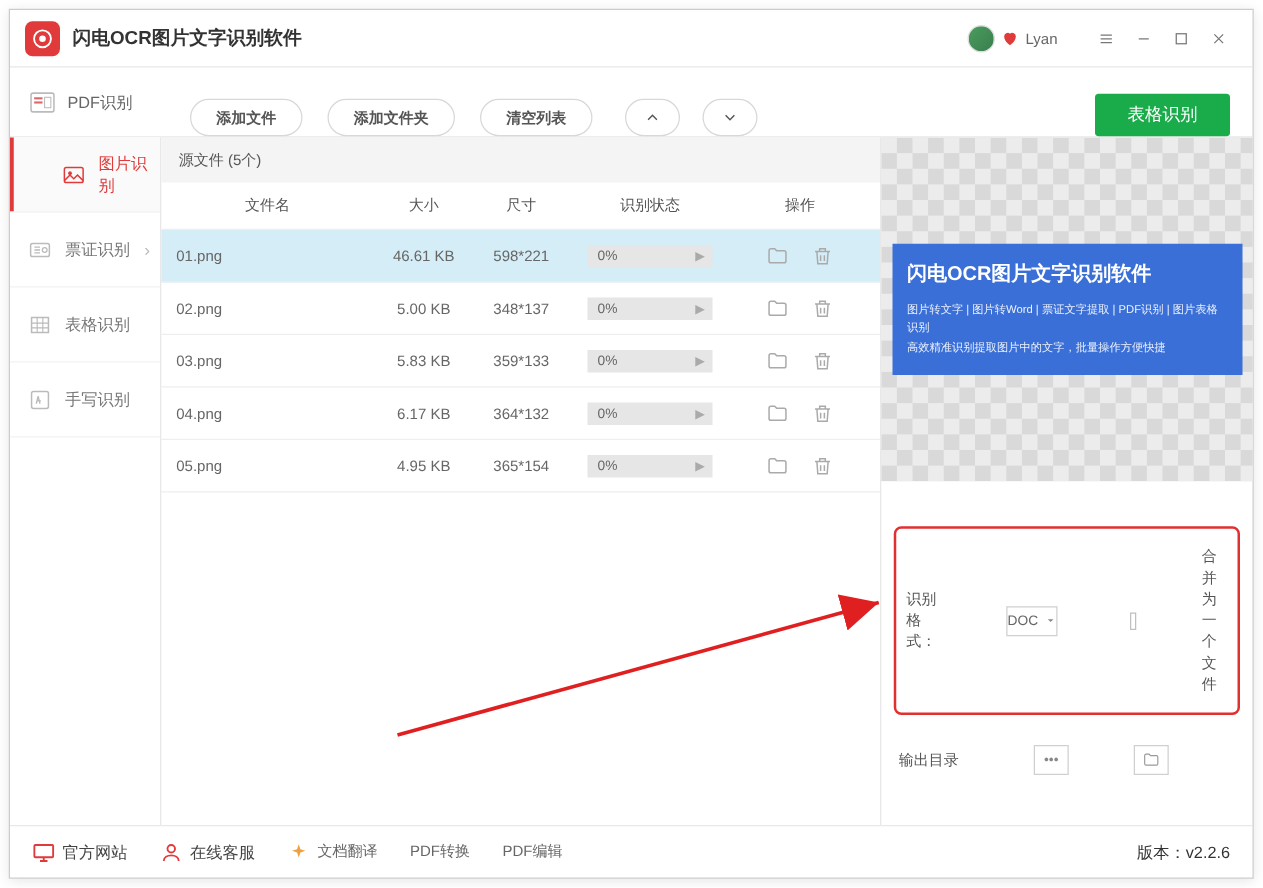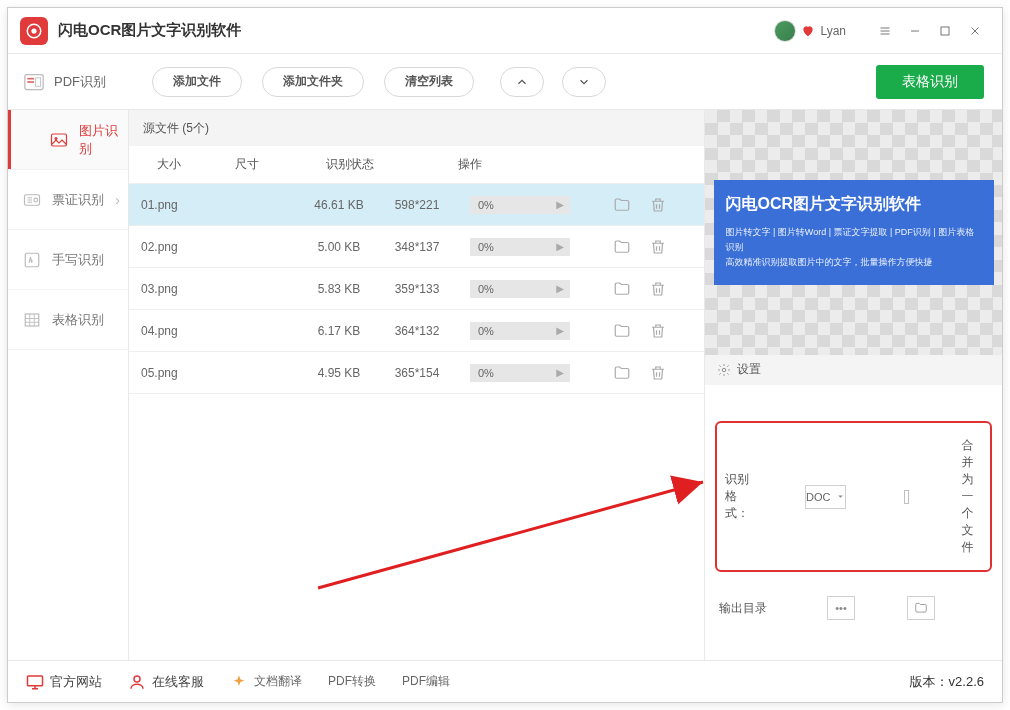--- a/index.html
+++ b/index.html
@@ -8,21 +8,21 @@
 .titlebar{height:46px;border-bottom:1px solid #e8e8e8;display:flex;align-items:center;padding:0 12px;}
 .logo{width:28px;height:28px;border-radius:6px;background:#e03a3a;display:flex;align-items:center;justify-content:center;margin-right:10px;}
 .logo svg{width:18px;height:18px;}
 .title{font-size:15px;font-weight:600;color:#333;}
 .titlebar-spacer{flex:1;}
 .avatar{width:22px;height:22px;border-radius:50%;background:linear-gradient(135deg,#4a9d5e 0%,#3a7d4e 100%);margin-right:4px;border:1px solid #ddd;}
 .vip{width:16px;height:16px;display:flex;align-items:center;justify-content:center;color:#e03a3a;margin-right:4px;}
 .username{font-size:12px;color:#666;margin-right:24px;}
 .winbtn{width:30px;height:30px;display:flex;align-items:center;justify-content:center;color:#777;cursor:pointer;}
 .winbtn svg{width:12px;height:12px;}
-.topbar{height:56px;border-bottom:1px solid #e8e8e8;display:flex;align-items:center;}
+.topbar{height:56px;border-bottom:1px solid #e8e8e8;display:flex;align-items:flex-end;}
 .topbar-left{width:120px;height:100%;display:flex;align-items:center;padding-left:16px;gap:10px;}
 .pdf-icon{width:20px;height:18px;}
 .topbar-left-label{font-size:13px;color:#666;}
 .topbar-mid{flex:1;display:flex;align-items:center;gap:20px;padding-left:24px;}
 .pill{height:30px;padding:0 20px;border:1px solid #d8d8d8;border-radius:15px;background:#fff;font-size:12px;color:#555;display:flex;align-items:center;cursor:pointer;font-weight:bold;}
 .arrow-group{display:flex;gap:18px;margin-left:6px;}
 .arrow-btn{width:44px;height:30px;border:1px solid #d8d8d8;border-radius:15px;display:flex;align-items:center;justify-content:center;cursor:pointer;}
 .arrow-btn svg{width:14px;height:14px;color:#555;}
 .start-btn{height:34px;padding:0 26px;background:#1aab4a;color:#fff;font-size:14px;border-radius:3px;display:flex;align-items:center;margin-right:18px;cursor:pointer;}
 .main{display:flex;height:calc(100% - 46px - 56px - 42px);}
@@ -166,42 +166,43 @@
               <path d="M6 9h6M6 12h6M6 15h6" stroke="#bbb" stroke-width="1.4"></path>
               <circle cx="17" cy="12" r="2.5" fill="none" stroke="#bbb" stroke-width="1.4"></circle>
             </svg>
           </div>
         <span>票证识别</span>
         <span class="chev">›</span>
       </div>
       <div class="sidebar-item">
         <div class="sicon">
             <svg viewBox="0 0 24 24" width="18" height="18">
-              <rect x="3" y="3" width="18" height="18" rx="2" fill="none" stroke="#bbb" stroke-width="1.6"></rect>
-              <path d="M8 16l2-8 2 8M9 13h4" stroke="#bbb" stroke-width="1.4" fill="none"></path>
-            </svg>
-          </div>
-        <span>手写识别</span>
+              <rect x="3" y="4" width="18" height="16" fill="none" stroke="#bbb" stroke-width="1.6"></rect>
+              <path d="M3 10h18M3 15h18M9 4v16M15 4v16" stroke="#bbb" stroke-width="1.2"></path>
+            </svg>
+          </div>
+        <span>表格识别</span>
       </div>
       <div class="sidebar-item">
         <div class="sicon">
             <svg viewBox="0 0 24 24" width="18" height="18">
-              <rect x="3" y="4" width="18" height="16" fill="none" stroke="#bbb" stroke-width="1.6"></rect>
-              <path d="M3 10h18M3 15h18M9 4v16M15 4v16" stroke="#bbb" stroke-width="1.2"></path>
-            </svg>
-          </div>
-        <span>表格识别</span>
+              <rect x="3" y="3" width="18" height="18" rx="2" fill="none" stroke="#bbb" stroke-width="1.6"></rect>
+              <path d="M8 16l2-8 2 8M9 13h4" stroke="#bbb" stroke-width="1.4" fill="none"></path>
+            </svg>
+          </div>
+        <span>手写识别</span>
       </div>
     </div>
 
     <div class="content">
       <div class="filezone">
         <div class="source-header">源文件 (5个)</div>
         <div class="tbl">
           <div class="tbl-head">
+            <div class="c-name">文件名</div>
             <div class="c-size">大小</div>
             <div class="c-dim">尺寸</div>
             <div class="c-status">识别状态</div>
             <div class="c-ops" style="display:block;text-align:center;">操作</div>
           </div>
           <div id="rows">
               <div class="tbl-row sel">
                 <div class="c-name">01.png</div>
                 <div class="c-size">46.61 KB</div>
                 <div class="c-dim">598*221</div>
@@ -305,27 +306,20 @@
         </div>
       </div>
 
       <div class="preview">
         <div class="preview-img">
           <div class="preview-banner">
             <div class="bt">闪电OCR图片文字识别软件</div>
             <div class="bl">图片转文字 | 图片转Word | 票证文字提取 | PDF识别 | 图片表格识别</div>
             <div class="bl">高效精准识别提取图片中的文字，批量操作方便快捷</div>
           </div>
-        </div>
-        <div class="settings-head">
-          <svg width="14" height="14" viewBox="0 0 24 24">
-              <circle cx="12" cy="12" r="3" fill="none" stroke="#888" stroke-width="1.6"></circle>
-              <path d="M12 2v3M12 19v3M4.2 4.2l2.1 2.1M17.7 17.7l2.1 2.1M2 12h3M19 12h3M4.2 19.8l2.1-2.1M17.7 6.3l2.1-2.1" stroke="#888" stroke-width="1.6"></path>
-            </svg>
-          <span>设置</span>
         </div>
         <div class="settings-body">
           <div class="setting-row highlight">
             <span class="setting-label">识别格式：</span>
             <div class="select">
               <span>DOC</span>
               <svg width="9" height="9" viewBox="0 0 24 24">
                   <path d="M6 9l6 6 6-6" fill="#888"></path>
                 </svg>
             </div>

